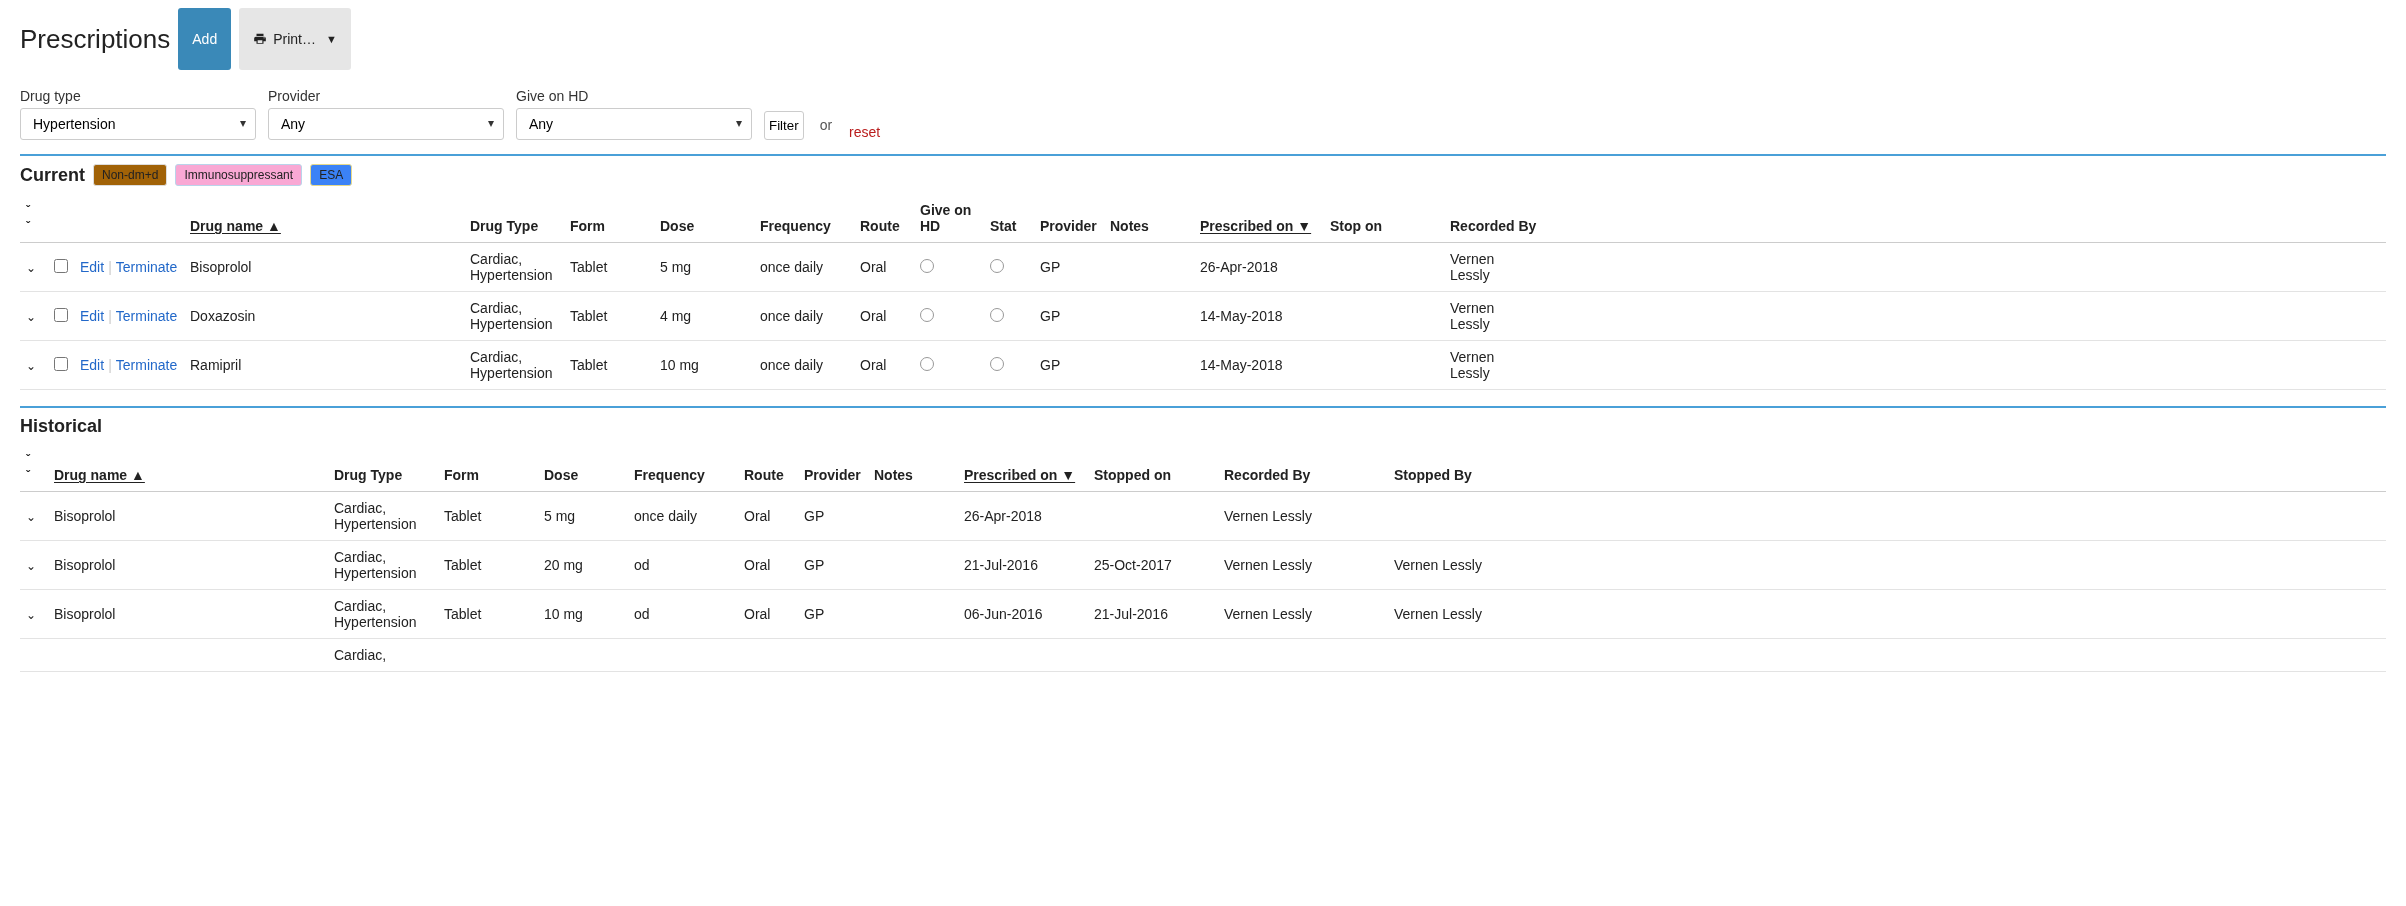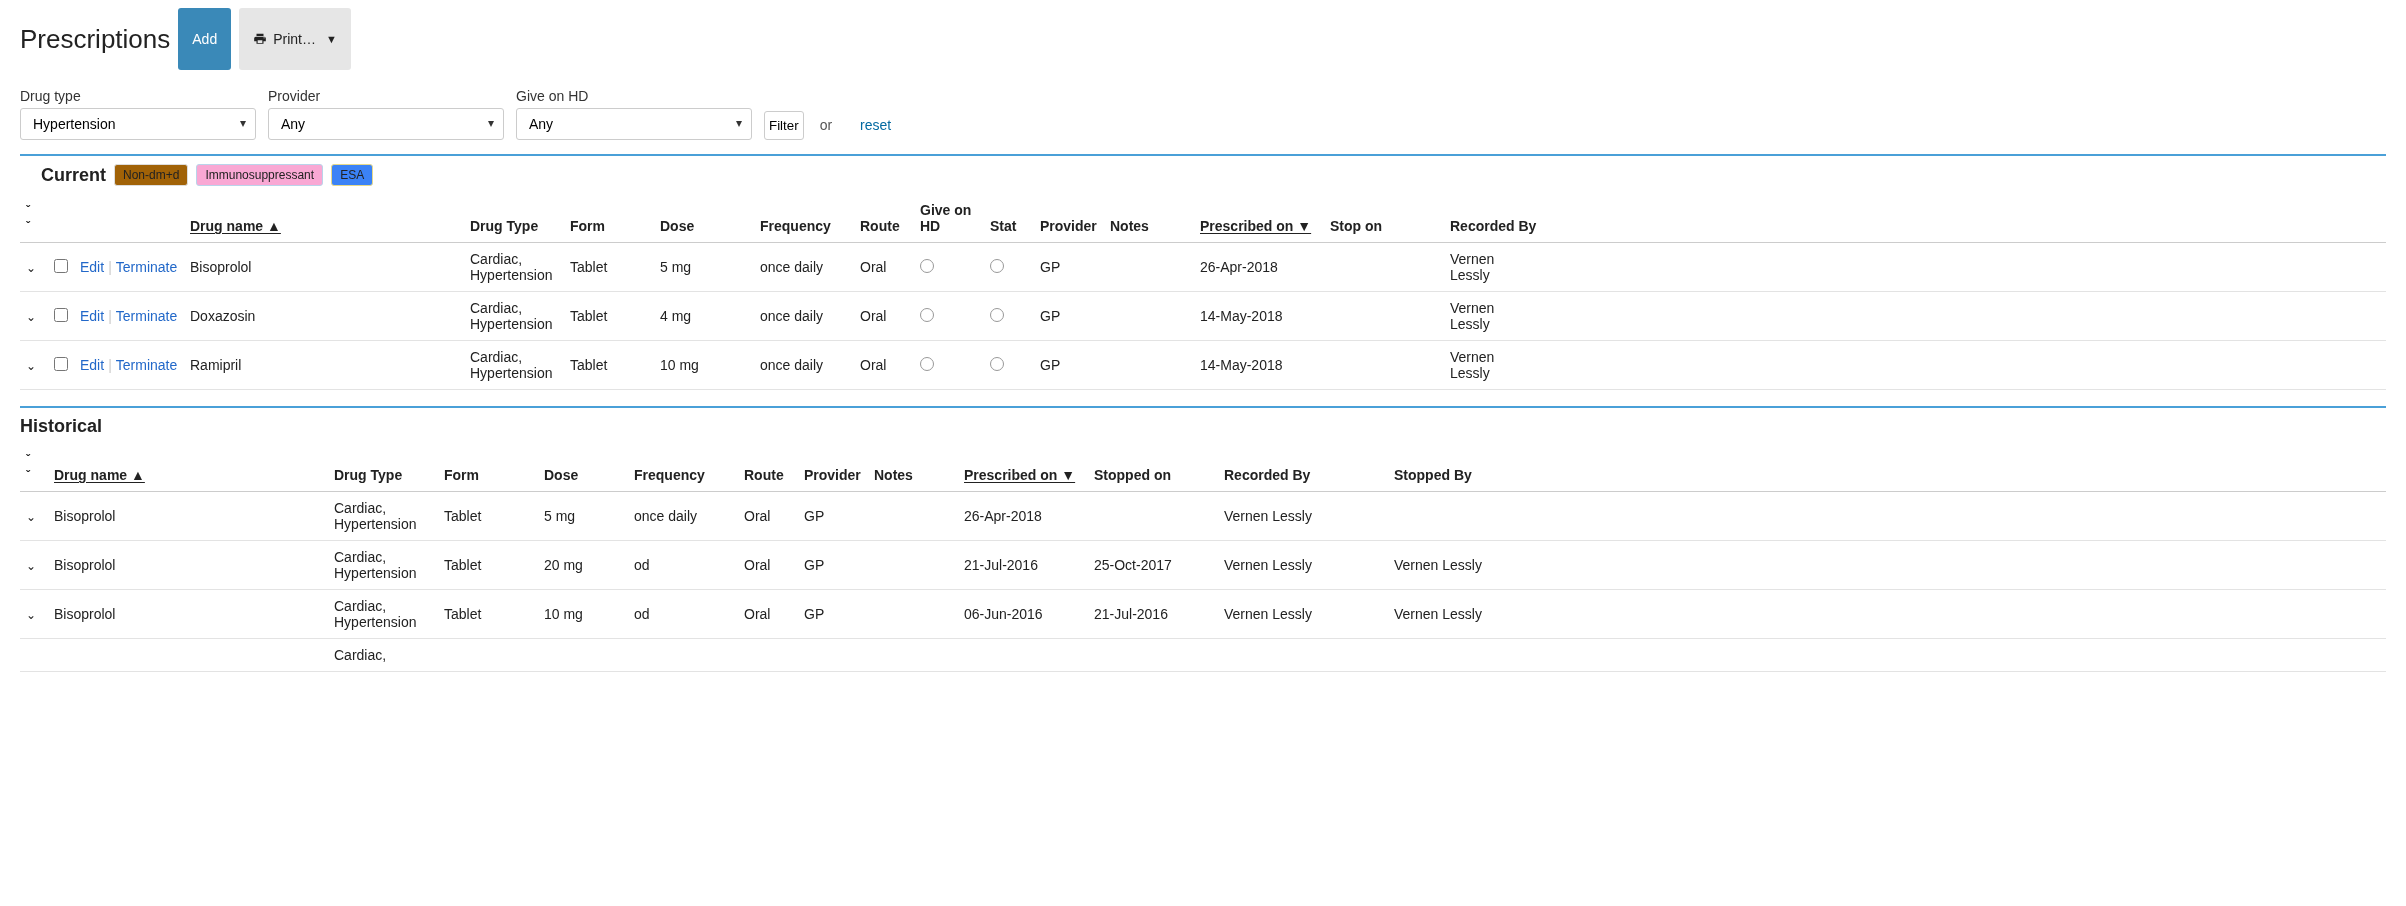--- a/index.html
+++ b/index.html
@@ -18,26 +18,26 @@
 .filter-group { display: flex; flex-direction: column; }
 .filter-label { font-size: 14px; margin-bottom: 4px; color: #333; }
 .select-wrap { position: relative; }
 .select-wrap select {
   appearance: none; -webkit-appearance: none;
   width: 236px; padding: 7px 28px 7px 12px;
   border: 1px solid #ccc; border-radius: 3px; background: #fff; font-size: 14px;
 }
 .select-wrap::after { content: "▾"; position: absolute; right: 10px; top: 8px; font-size: 12px; color: #333; pointer-events: none; }
 .filter-btn { padding: 6px 4px; border: 1px solid #ccc; border-radius: 3px; background: #fff; cursor: pointer; }
-.or-text { margin: 0 16px 7px 4px; color: #555; }
-.reset-link { color: #0369a1; text-decoration: none; margin-bottom: 7px; }
+.or-text { margin: 0 5px 7px 4px; color: #555; }
+.reset-link { color: #b91c1c; text-decoration: none; }
 
 .section-sep { height: 2px; background: #4aa0d8; margin-bottom: 8px; }
 
-.section-header { display: flex; align-items: center; justify-content: space-between; margin-bottom: 8px; margin-left: 21px; }
+.section-header { display: flex; align-items: center; justify-content: space-between; margin-bottom: 8px; }
 .section-left { display: flex; align-items: center; gap: 8px; }
 .section-title { font-size: 18px; font-weight: 700; }
 .pill { font-size: 12px; padding: 3px 8px; border-radius: 3px; border: 1px solid #ccc; }
 .pill-gray { background: #a16207; border-color: #ddd; }
 .pill-blue { background: #f9a8d4; border-color: #b9d4ea; }
 .pill-yellow { background: #3b82f6; border-color: #e6d98a; }
 .section-right { display: flex; gap: 6px; }
 .btn-dark { background: #6d6d6d; color: #fff; border-radius: 3px; padding: 5px 10px; font-size: 13px; cursor: pointer; border: 1px solid #555; }
 .plus { font-weight: bold; margin-right: 4px; }
 

